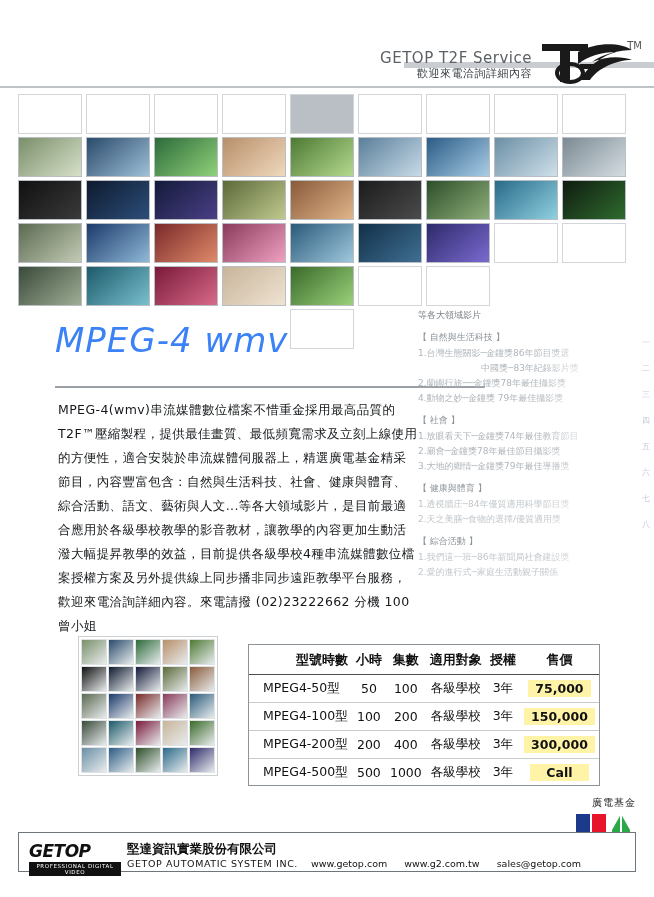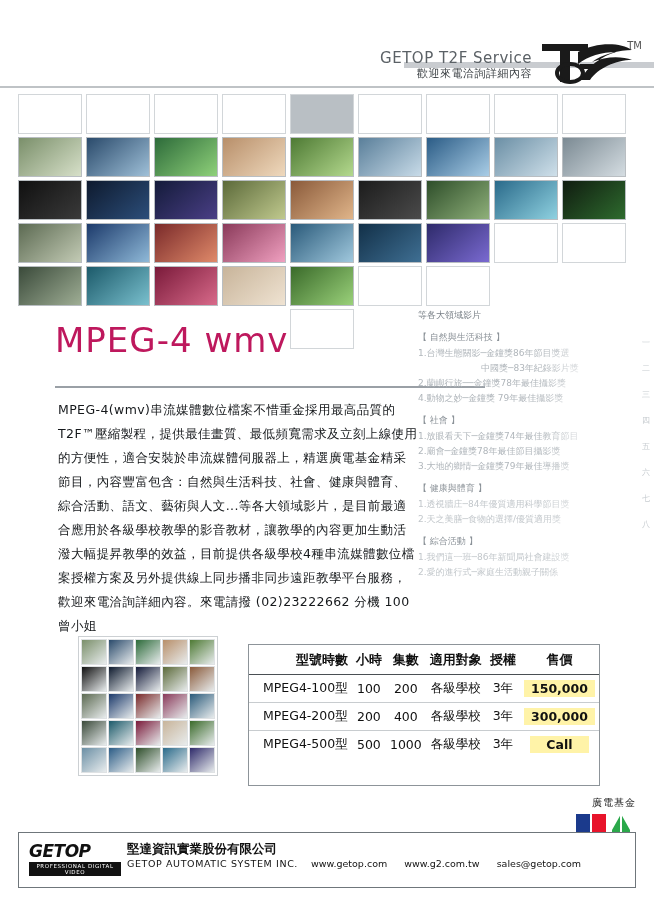--- a/index.html
+++ b/index.html
@@ -76,23 +76,24 @@
     overflow: hidden;
   }
   .cell.img { border-color: #b9bec2; }
   .cell .ph { width: 100%; height: 100%; display: block; }
 
   
   .title-main {
     position: absolute;
     left: 55px; top: 320px;
     font-size: 34px;
-    color: #be185d;
+    color: #3b82f6;
     letter-spacing: 1px;
     font-family: "DejaVu Sans", "Liberation Sans", sans-serif;
+    font-style: italic;
   }
   .title-sub {
     position: absolute;
     left: 55px; top: 358px;
     font-size: 22px;
     font-weight: bold;
     color: #1d2125;
     letter-spacing: 1px;
   }
   .title-rule {
@@ -215,21 +216,21 @@
     right: 18px; top: 796px;
     font-size: 10px;
     color: #222;
     letter-spacing: 1px;
   }
 
   
   .footer {
     position: absolute;
     left: 18px; top: 832px;
-    width: 618px; height: 56px;
+    width: 618px; height: 40px;
     border: 1px solid #6f767b;
     background: #fff;
   }
   .footer-logo {
     position: absolute;
     left: 10px; top: 8px;
     width: 92px;
   }
   .footer-logo .g {
     font-size: 17px;
@@ -495,20 +496,28 @@
             <th class="model">型號時數</th>
             <th>小時</th>
             <th>集數</th>
             <th>適用對象</th>
             <th>授權</th>
             <th>售價</th>
           </tr>
       </thead>
       <tbody id="price-body">
           <tr>
+            <td class="model">MPEG4-50型</td>
+            <td>50</td>
+            <td>100</td>
+            <td>各級學校</td>
+            <td>3年</td>
+            <td><span class="pricecell">75,000</span></td>
+          </tr>
+          <tr>
             <td class="model">MPEG4-100型</td>
             <td>100</td>
             <td>200</td>
             <td>各級學校</td>
             <td>3年</td>
             <td><span class="pricecell">150,000</span></td>
           </tr>
           <tr>
             <td class="model">MPEG4-200型</td>
             <td>200</td>

